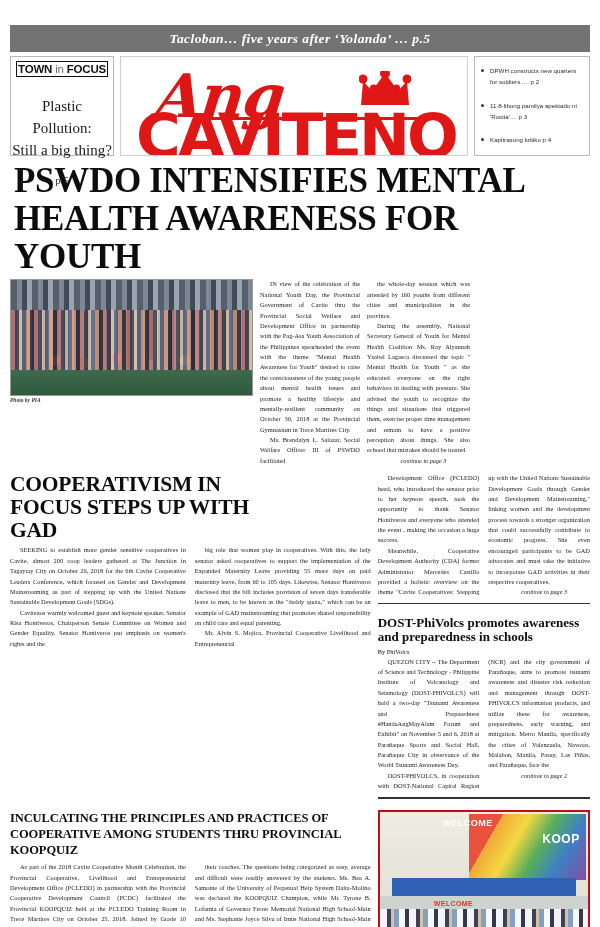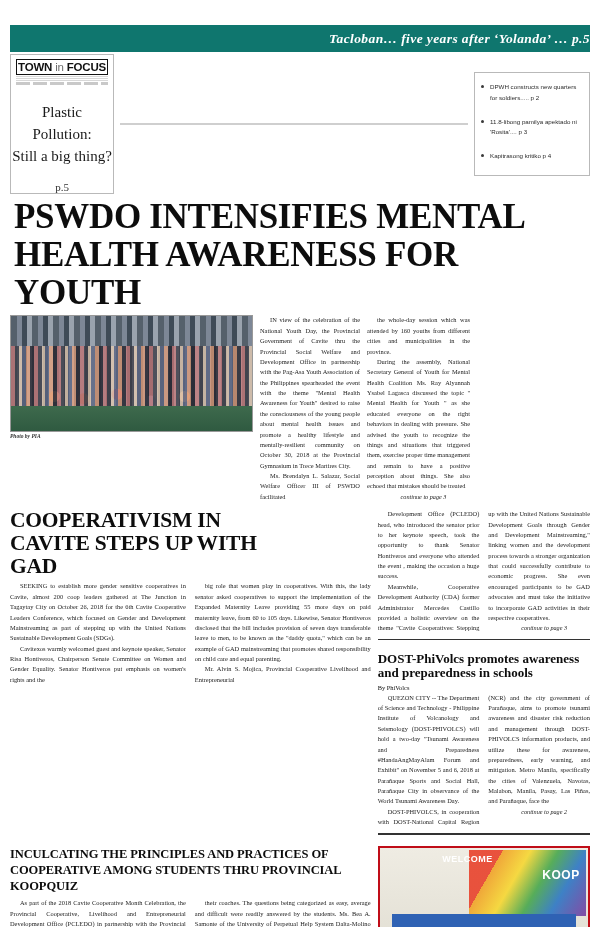--- a/index.html
+++ b/index.html
@@ -5,30 +5,30 @@
   html,body{margin:0;padding:0;}
   body{
     width:600px;height:927px;background:#ffffff;
     font-family:"Liberation Serif", serif;
     color:#111;overflow:hidden;position:relative;
   }
   .page{width:600px;height:927px;position:relative;box-sizing:border-box;padding:0 10px;}
 
   
   .topbar{
-    margin-top:25px;height:27px;background:#0f766e;color:#fff;
-    display:flex;align-items:center;justify-content:flex-end;
+    margin-top:25px;height:27px;background:#737373;color:#fff;
+    display:flex;align-items:center;justify-content:center;
   }
   .topbar span{
     font-family:"Liberation Serif", serif;
     font-style:italic;font-weight:bold;font-size:13.5px;letter-spacing:.4px;
   }
 
   
-  .masthead-row{display:flex;gap:6px;margin-top:4px;height:136px;align-items:center;}
+  .masthead-row{display:flex;gap:6px;margin-top:4px;height:100px;}
 
   .focus-box{
     width:104px;border:1px solid #b9b9b9;box-sizing:border-box;
     display:flex;flex-direction:column;align-items:center;padding-top:4px;background:#fff;
   }
   .focus-banner{
     width:92px;border:1px solid #111;box-sizing:border-box;
     font-family:"Liberation Sans", sans-serif;
     font-size:11.5px;font-weight:bold;letter-spacing:-.2px;
     text-align:center;padding:1px 0 0;line-height:1.15;color:#111;
@@ -241,21 +241,21 @@
     </div>
     <div class="col s1-col2">
       <p>the whole-day session which was attended by 160 youths from different cities and municipalities in the province.</p>
       <p>During the assembly, National Secretary General of Youth for Mental Health Coalition Ms. Ray Alyannah Ysabel Lagasca discussed the topic " Mental Health for Youth " as she educated everyone on the right behaviors in dealing with pressure. She advised the youth to recognize the things and situations that triggered them, exercise proper time management and remain to have a positive perception about things. She also echoed that mistakes should be treated</p>
       <p class="contin">continue to page 3</p>
     </div>
   </div>
 
   <div class="tier2">
     <div class="left-block">
-      <h2 class="sub-headline">COOPERATIVISM IN CAVITE STEPS UP WITH GAD</h2>
+      <h2 class="sub-headline">COOPERATIVISM IN FOCUS STEPS UP WITH GAD</h2>
       <div class="col two-col">
         <p>SEEKING to establish more gender sensitive cooperatives in Cavite, almost 200 coop leaders gathered at The Junction in Tagaytay City on October 26, 2018 for the 6th Cavite Cooperative Leaders Conference, which focused on Gender and Development Mainstreaming as part of stepping up with the United Nations Sustainable Development Goals (SDGs).</p>
         <p>Cavitexos warmly welcomed guest and keynote speaker, Senator Risa Hontiveros, Chairperson Senate Committee on Women and Gender Equality. Senator Hontiveros put emphasis on women's rights and the</p>
         <p>big role that women play in cooperatives. With this, the lady senator asked cooperatives to support the implementation of the Expanded Maternity Leave providing 55 more days on paid maternity leave, from 60 to 105 days. Likewise, Senator Hontiveros disclosed that the bill includes provision of seven days transferable leave to men, to be known as the "daddy quota," which can be an example of GAD mainstreaming that promotes shared responsibility on child care and equal parenting.</p>
         <p>Mr. Alvin S. Mojica, Provincial Cooperative Livelihood and Entrepreneurial</p>
       </div>
     </div>
 
     <div class="right-block">
       <div class="col" style="column-count:2;column-gap:9px;">

